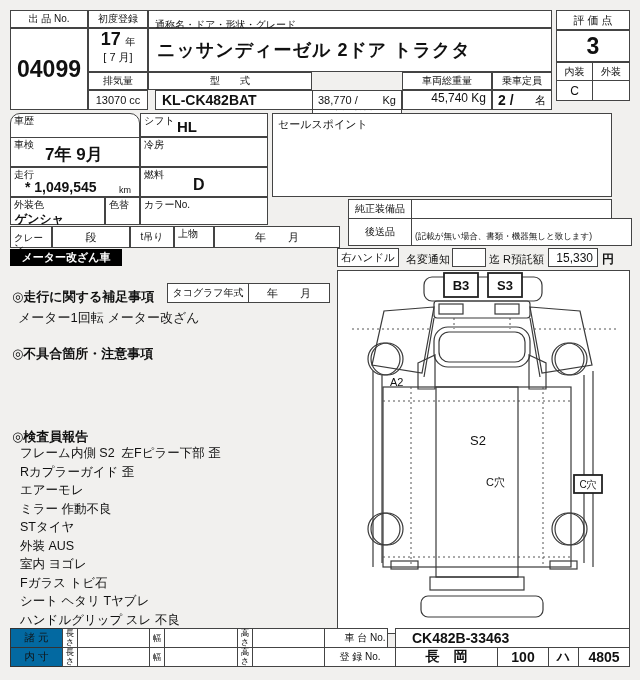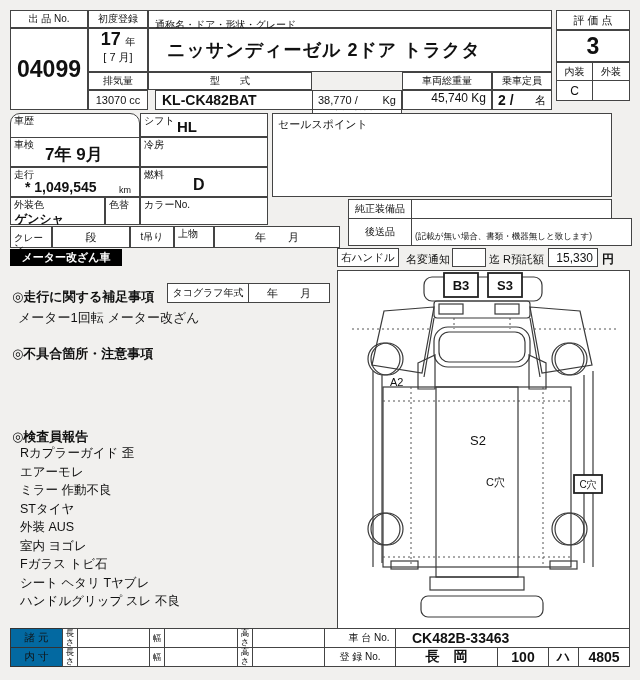--- a/index.html
+++ b/index.html
@@ -38,21 +38,21 @@
 
 <div class="abs cell ctr" style="left:88px;top:10px;width:60px;height:18px;">
     <span class="lbl">初度登録</span>
   </div>
 <div class="abs cell" style="left:88px;top:28px;width:60px;height:44px;">
   <div style="text-align:center;"><span class="val" style="font-size:18px;">17</span> <span style="font-size:10px;">年</span></div>
   <div style="text-align:center;font-size:11px;">[ 7 月]</div>
 </div>
 
 <div class="abs cell" style="left:148px;top:10px;width:404px;height:18px;padding:3px 0 0 6px;"><span class="lbl">通称名・ドア・形状・グレード</span></div>
-<div class="abs cell" style="left:148px;top:28px;width:404px;height:44px;display:flex;align-items:center;padding-left:18px;">
+<div class="abs cell" style="left:148px;top:28px;width:404px;height:44px;display:flex;align-items:center;padding-left:8px;">
     <span class="val" style="font-size:18px;letter-spacing:1px;">ニッサンディーゼル 2ドア トラクタ</span>
   </div>
 
 <div class="abs cell ctr" style="left:88px;top:72px;width:60px;height:18px;">
     <span class="lbl">排気量</span>
   </div>
 <div class="abs cell ctr" style="left:88px;top:90px;width:60px;height:20px;font-size:11px;">
     <span>13070 cc</span>
   </div>
 
@@ -193,20 +193,21 @@
   </div>
 <div class="abs cell ctr" style="left:248px;top:283px;width:82px;height:20px;">
     <span style="font-size:11px;">年　　月</span>
   </div>
 <div class="abs note-line" style="left:18px;top:309px;font-size:13px;">メーター1回転 メーター改ざん</div>
 
 <div class="abs heading" style="left:12px;top:345px;">◎不具合箇所・注意事項</div>
 
 <div class="abs heading" style="left:12px;top:428px;">◎検査員報告</div>
 <div class="abs" style="left:20px;top:444px;width:310px;">
+  <div class="note-line">フレーム内側 S2  左Fピラー下部 歪</div>
   <div class="note-line">Rカプラーガイド 歪</div>
   <div class="note-line">エアーモレ</div>
   <div class="note-line">ミラー 作動不良</div>
   <div class="note-line">STタイヤ</div>
   <div class="note-line">外装 AUS</div>
   <div class="note-line">室内 ヨゴレ</div>
   <div class="note-line">Fガラス トビ石</div>
   <div class="note-line">シート ヘタリ Tヤブレ</div>
   <div class="note-line">ハンドルグリップ スレ 不良</div>
 </div>
@@ -283,21 +284,21 @@
   </div>
 <div class="abs cell" style="left:77px;top:628px;width:73px;height:20px;"></div>
 <div class="abs cell ctr" style="left:149px;top:628px;width:16px;height:20px;">
     <span class="vtxt">幅</span>
   </div>
 <div class="abs cell" style="left:164px;top:628px;width:74px;height:20px;"></div>
 <div class="abs cell ctr" style="left:237px;top:628px;width:16px;height:20px;">
     <span class="vtxt">高さ</span>
   </div>
 <div class="abs cell" style="left:252px;top:628px;width:73px;height:20px;"></div>
-<div class="abs cell ctr" style="left:324px;top:628px;width:72px;height:20px;padding-left:18px;">
+<div class="abs cell ctr" style="left:324px;top:628px;width:64px;height:20px;padding-left:18px;">
     <span class="lbl">車 台 No.</span>
   </div>
 <div class="abs cell" style="left:395px;top:628px;width:235px;height:20px;display:flex;align-items:center;padding-left:16px;">
     <span class="val" style="font-size:14px;">CK482B-33463</span>
   </div>
 
 <div class="abs cell2 ctr" style="left:10px;top:647px;width:53px;height:20px;">
     <span style="font-size:10.5px;">内 寸</span>
   </div>
 <div class="abs cell ctr" style="left:62px;top:647px;width:16px;height:20px;">

